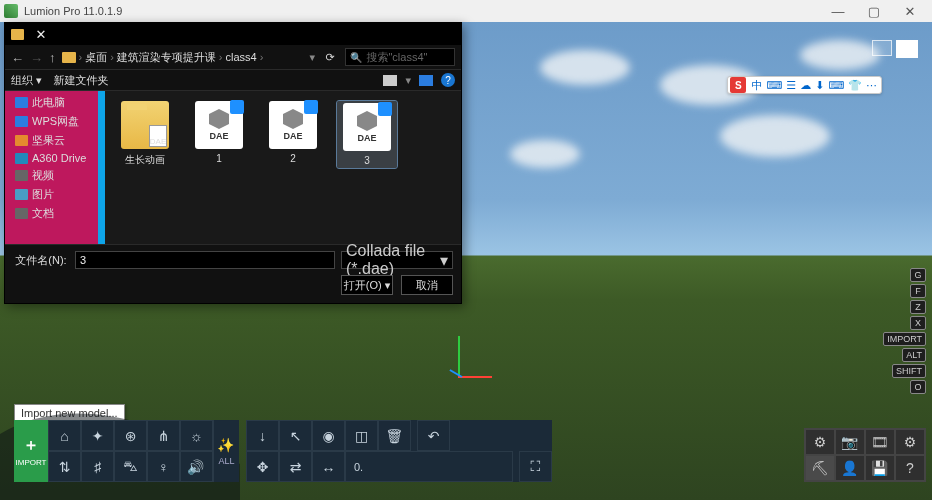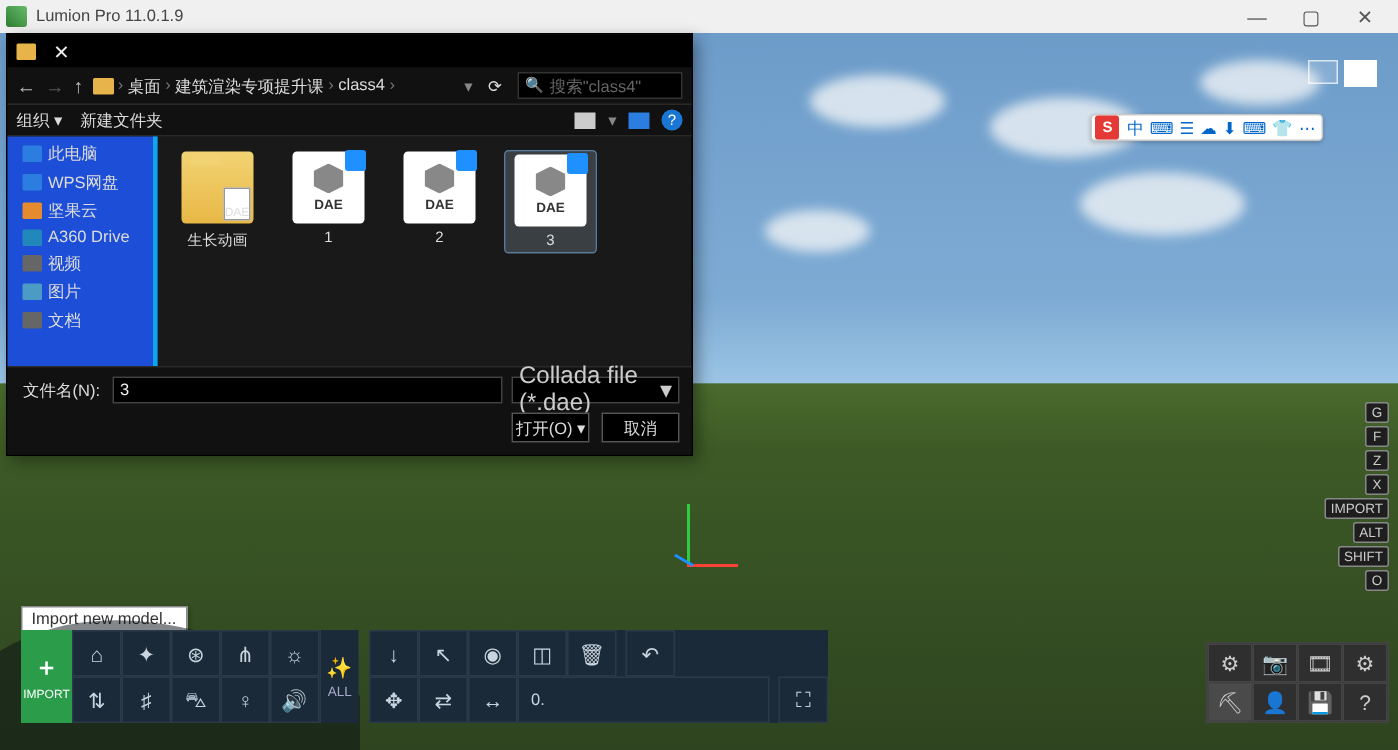--- a/index.html
+++ b/index.html
@@ -70,21 +70,21 @@
 .dlg-nav .crumb .folder-ico{width:14px;height:11px;background:#e6b44a;border-radius:1px}
 .dlg-nav .sep{color:#777}
 .dlg-nav .refresh{width:18px;text-align:center}
 .dlg-nav .search{background:#000;border:1px solid #333;height:18px;width:110px;display:flex;align-items:center;padding:0 4px;color:#666}
 .dlg-nav .search .mag{margin-right:4px;font-size:10px}
 .dlg-tools{height:22px;background:#111;border-top:1px solid #2a2a2a;border-bottom:1px solid #2a2a2a;display:flex;align-items:center;padding:0 6px;gap:12px}
 .dlg-tools .rt{margin-left:auto;display:flex;gap:8px;align-items:center}
 .dlg-tools .rt .view-ico{width:14px;height:11px;background:#ccc}
 .dlg-tools .rt .help{width:14px;height:14px;border-radius:50%;background:#1976d2;color:#fff;font-size:10px;display:flex;align-items:center;justify-content:center}
 .dlg-body{flex:1;display:flex;min-height:0}
-.tree{width:100px;background:#1d4ed8;border-right:3px solid #0ea5e9;overflow:hidden;padding:2px 0}
+.tree{width:100px;background:#be185d;border-right:7px solid #0ea5e9;overflow:hidden;padding:2px 0}
 .tree .node{display:flex;align-items:center;padding:2px 4px 2px 10px;gap:4px;font-size:11px;white-space:nowrap}
 .tree .node .ico{width:13px;height:11px;border-radius:1px}
 .ico-pc{background:#2b7de0}
 .ico-wps{background:#2b7de0;border-radius:50%}
 .ico-cloud{background:#e58a2e}
 .ico-3d{background:#3399dd}
 .ico-a360{background:#2288bb}
 .ico-vid{background:#666}
 .ico-pic{background:#4a9cc4}
 .ico-doc{background:#666}

